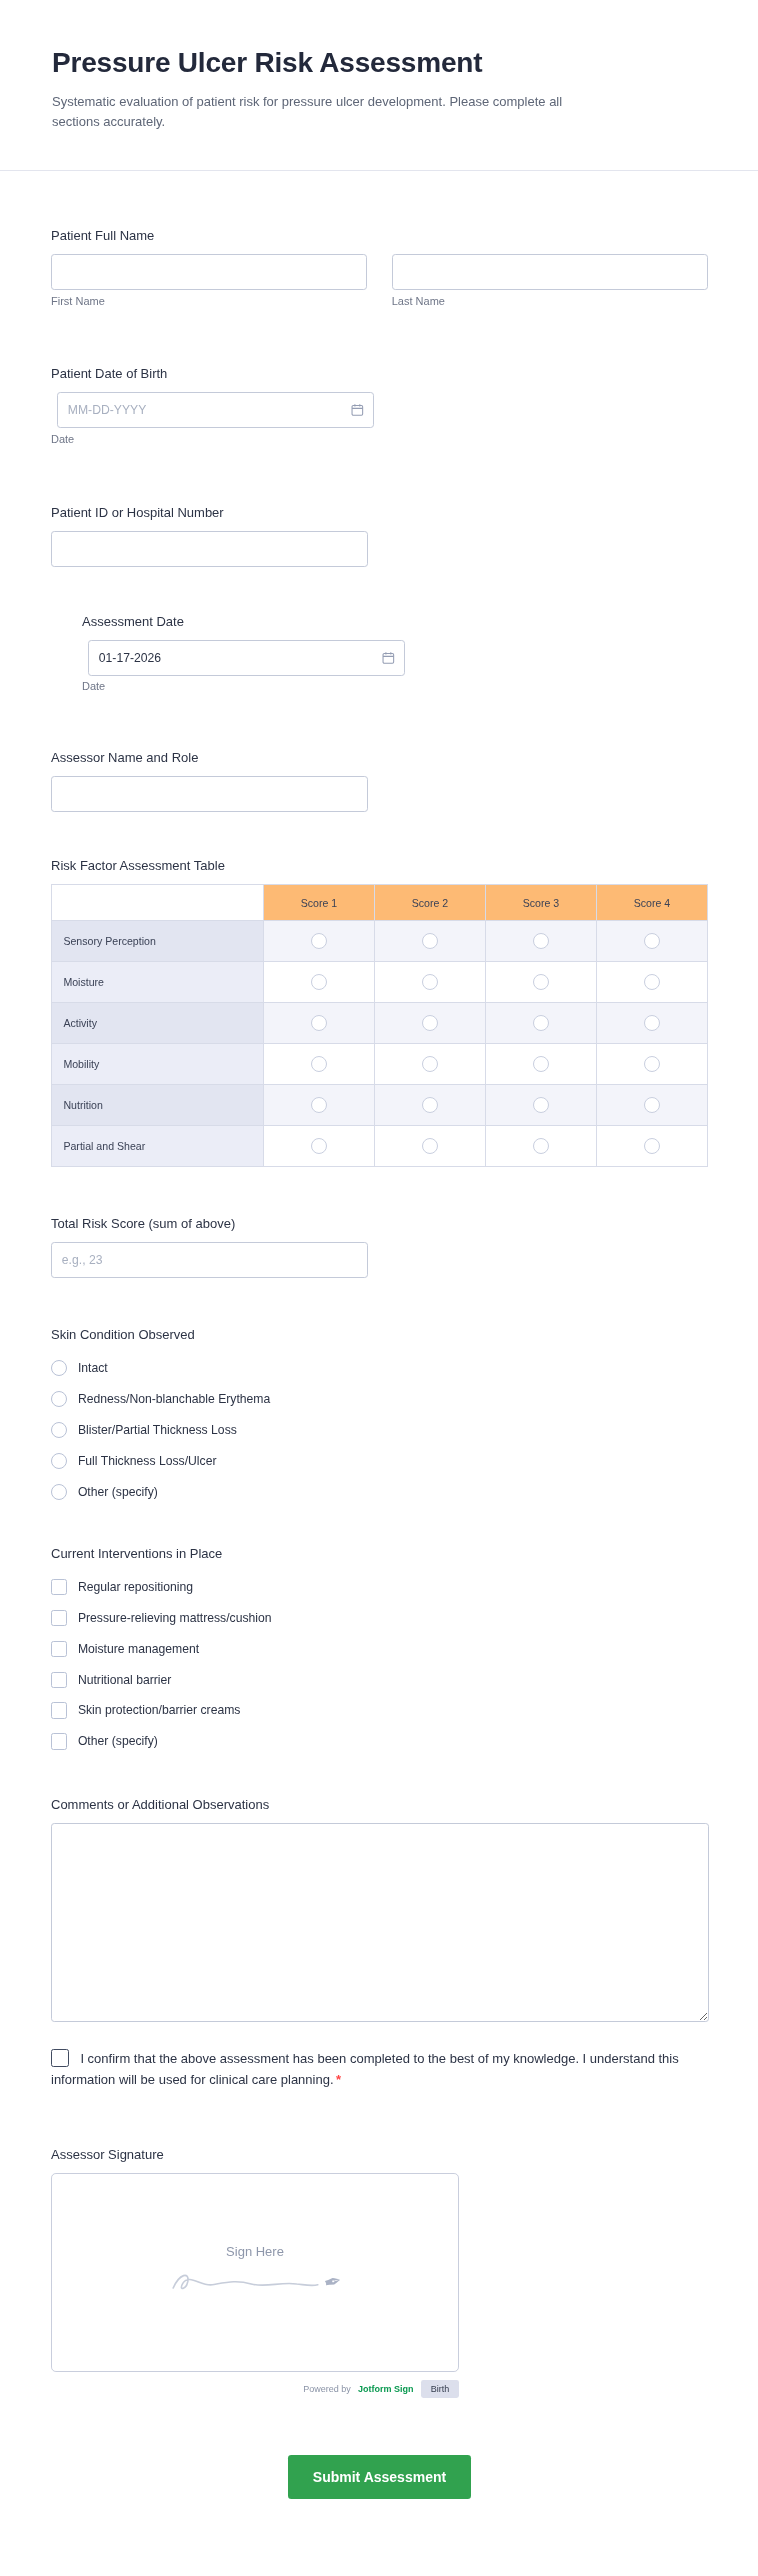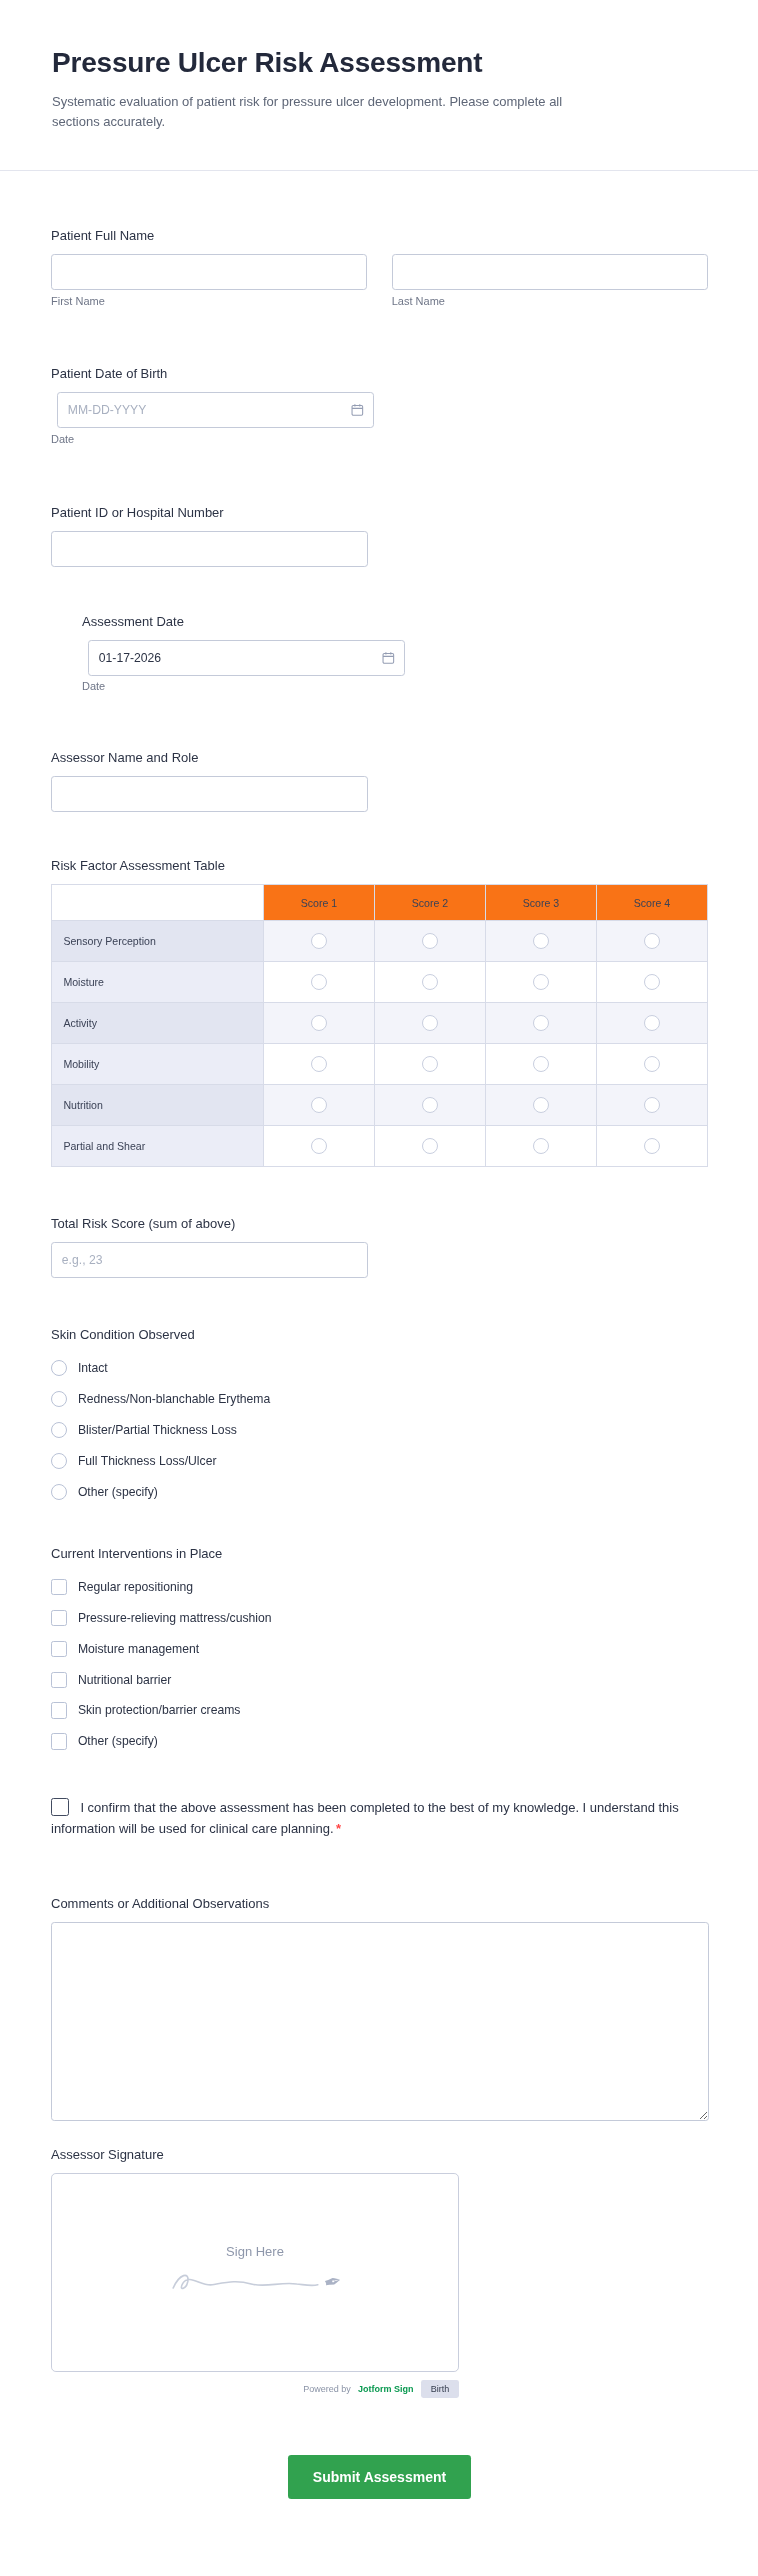--- a/index.html
+++ b/index.html
@@ -87,21 +87,21 @@
   .q-signature { margin-bottom: 0; }
 
   
   table.matrix { width: 100%; border-collapse: collapse; }
   table.matrix th, table.matrix td { border: 0.8px solid #d7dbe8; }
   table.matrix thead th {
     height: 36px;
     font-size: 10.6px;
     font-weight: 500;
     color: #3b4256;
-    background: #f97316;
+    background: #fdba74;
     text-align: center;
   }
   table.matrix thead th.corner { background: #ffffff; width: 212px; }
   td.rowlabel {
     width: 212px;
     font-size: 10.6px;
     color: #3b4256;
     padding-left: 11.4px;
     height: 41px;
     margin-top: 44px;
@@ -406,29 +406,29 @@
           <span class="check-ctl"></span>
           <span class="opt-label">Skin protection/barrier creams</span>
         </div>
         <div class="opt">
           <span class="check-ctl"></span>
           <span class="opt-label">Other (specify)</span>
         </div>
       </div>
     </div>
 
+    <div class="q q-comments">
+      <div class="q-label">Comments or Additional Observations</div>
+      <textarea class="comments" style=""></textarea>
+    </div>
+
     <div class="q q-confirm">
       <div class="confirm-text">
         <span class="confirm-box"></span><span>I confirm that the above assessment has been completed to the best of my knowledge. I understand this information will be used for clinical care planning.</span><span class="req-star">*</span>
       </div>
-    </div>
-
-    <div class="q q-comments">
-      <div class="q-label">Comments or Additional Observations</div>
-      <textarea class="comments" style=""></textarea>
     </div>
 
     <div class="q q-signature">
       <div class="q-label">Assessor Signature</div>
       <div class="sig-box">
         <div class="sign-here">Sign Here</div>
         <div class="squiggle-row">
           <svg width="155" height="39" viewBox="0 0 190 48">
             <path d="M6 32 C 14 14, 26 12, 24 24 C 22 34, 12 36, 18 26 C 26 14, 40 30, 54 28 C 72 25, 84 22, 102 27 C 120 32, 138 24, 158 27 C 168 28, 176 30, 184 28" fill="none" stroke="#c7cdda" stroke-width="2" stroke-linecap="round"></path>
           </svg>

